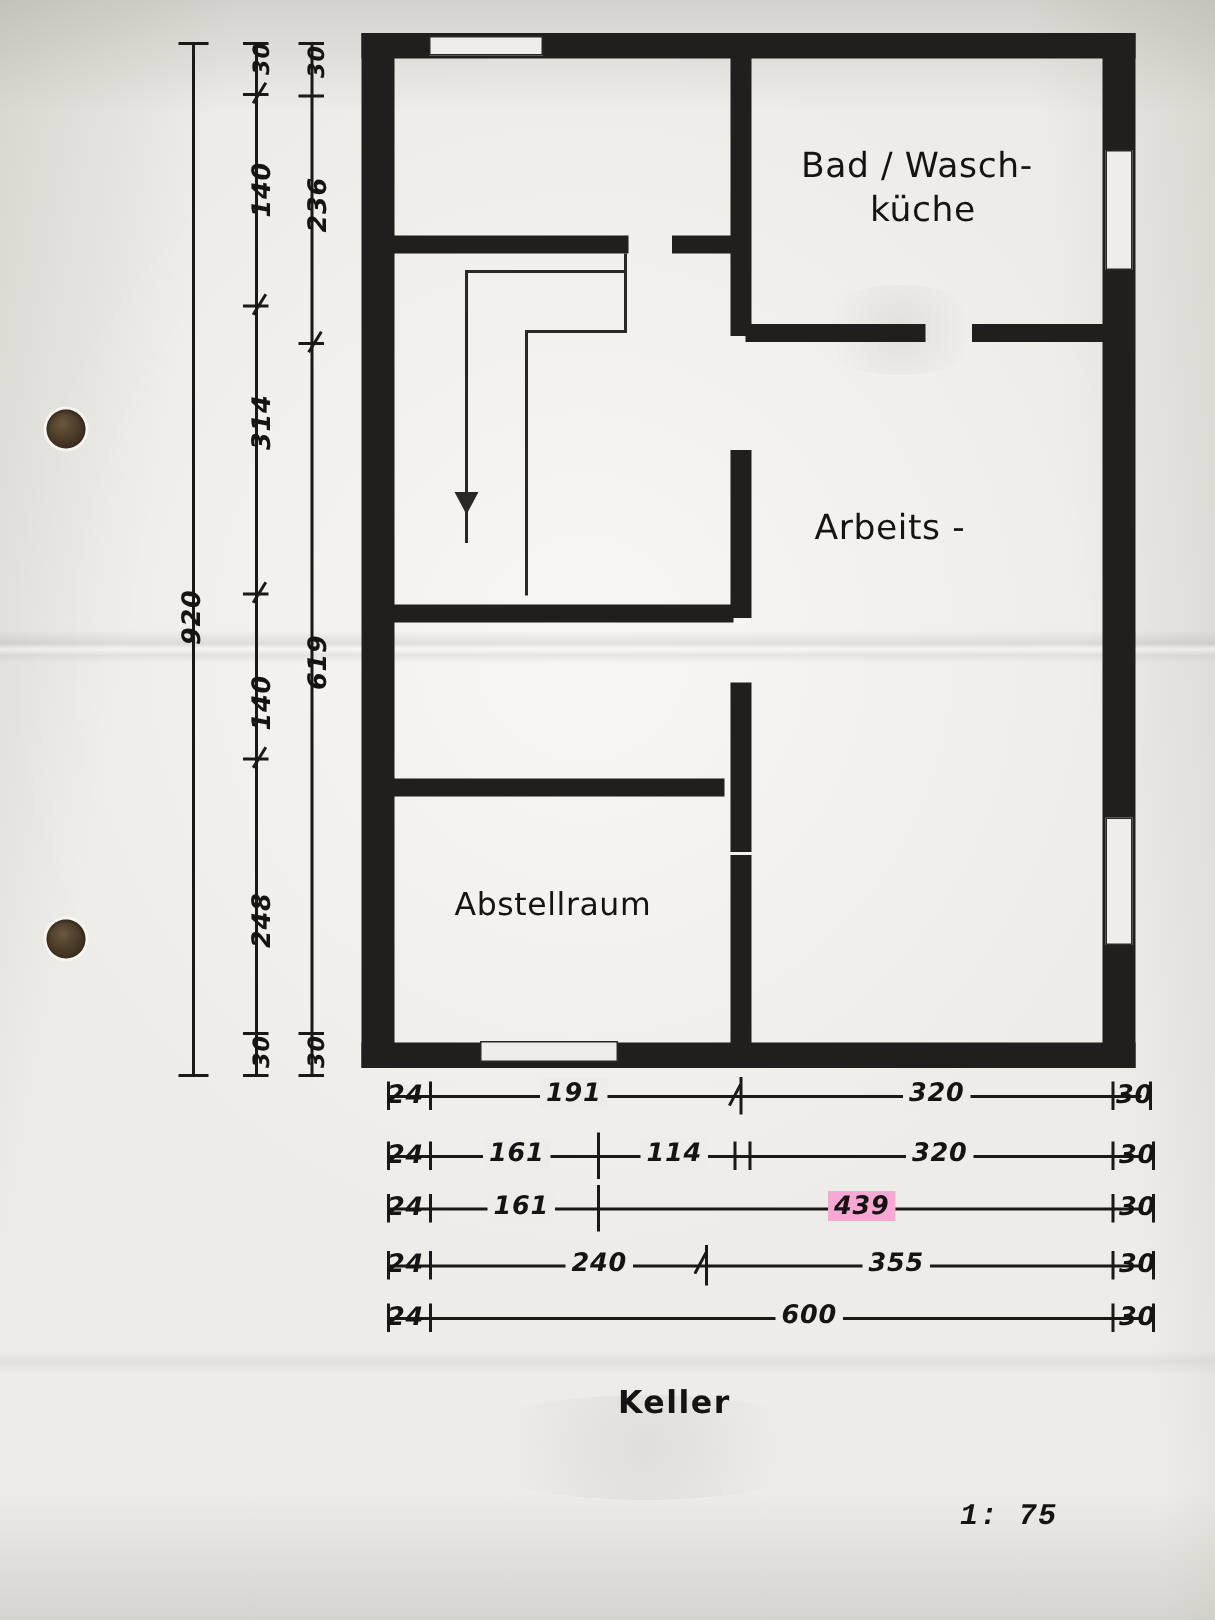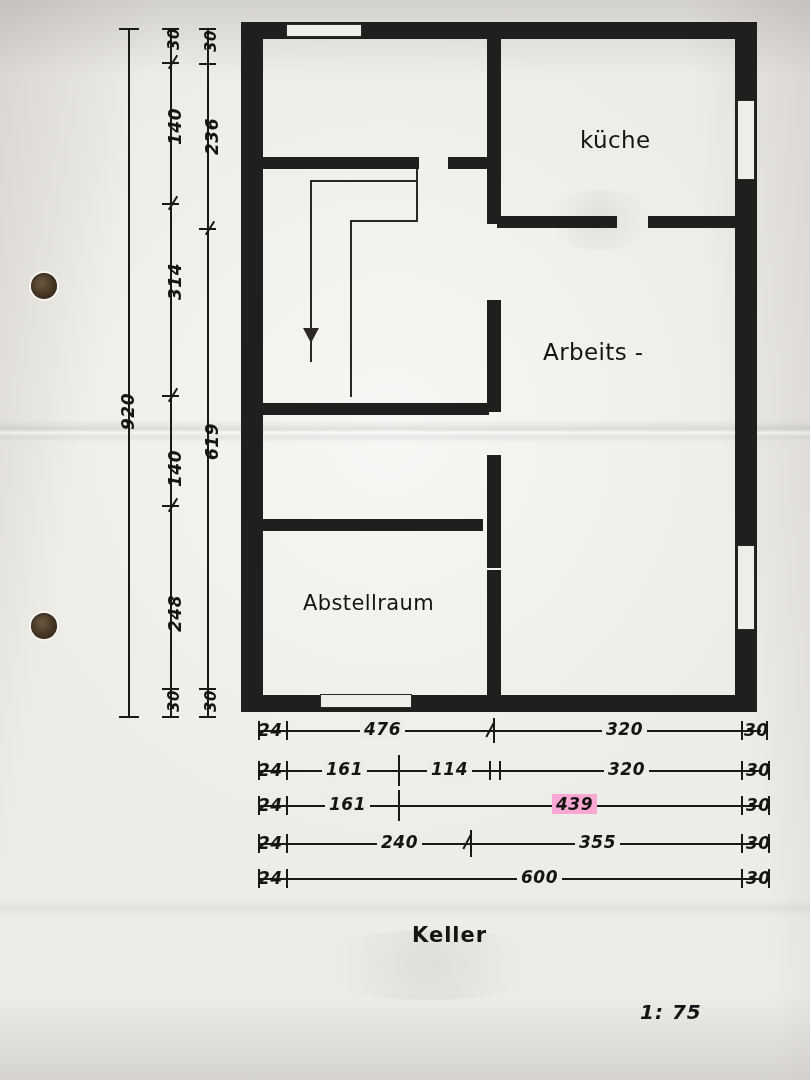--- a/index.html
+++ b/index.html
@@ -98,20 +98,21 @@
     <div class="thinline" style="left:310px;top:180px;width:108px;height:2px;"></div>
     <div class="thinline" style="left:416px;top:169px;width:2px;height:53px;"></div>
     <div class="thinline" style="left:350px;top:220px;width:68px;height:2px;"></div>
     <div class="thinline" style="left:350px;top:220px;width:2px;height:177px;"></div>
     <div class="thinline" style="left:310px;top:360px;width:2px;height:2px;"></div>
     <div class="arrow-head" style="left:303px;top:328px;"></div>
 
   </div>
 
 
+  <div class="hand room lg" style="left:534px;top:98px;">Bad / Wasch-</div>
   <div class="hand room lg" style="left:580px;top:127px;">küche</div>
 
   <div class="hand room lg" style="left:543px;top:339px;">Arbeits -</div>
 
 
   <div class="hand room" style="left:303px;top:591px;">Abstellraum</div>
 
   <div>
 
     <div class="dline dv" style="left:128px;top:28px;height:690px;"></div>
@@ -157,21 +158,21 @@
 
     <div>
       <div class="dline dh" style="left:258px;top:730px;width:503px;"></div>
       <div class="tick" style="left:258px;top:721px;height:19px;"></div>
       <div class="tick" style="left:286px;top:721px;height:19px;"></div>
       <div class="tick" style="left:493px;top:718px;height:25px;"></div>
       <div class="slash" style="left:489px;top:722px;transform:rotate(28deg);"></div>
       <div class="tick" style="left:741px;top:721px;height:19px;"></div>
       <div class="tick" style="left:766px;top:721px;height:19px;"></div>
       <div class="hand dim" style="left:258px;top:720px;">24</div>
-      <div class="hand dim" style="left:360px;top:719px;background:#eeece7;padding:0 4px;">476</div>
+      <div class="hand dim" style="left:360px;top:719px;background:#eeece7;padding:0 4px;">191</div>
       <div class="hand dim" style="left:602px;top:719px;background:#eeece7;padding:0 4px;">320</div>
       <div class="hand dim" style="left:744px;top:720px;">30</div>
     </div>
 
     <div>
       <div class="dline dh" style="left:258px;top:770px;width:503px;"></div>
       <div class="tick" style="left:258px;top:761px;height:19px;"></div>
       <div class="tick" style="left:286px;top:761px;height:19px;"></div>
       <div class="tick" style="left:398px;top:755px;height:31px;"></div>
       <div class="tick" style="left:489px;top:761px;height:19px;"></div>
@@ -219,15 +220,15 @@
       <div class="tick" style="left:741px;top:869px;height:19px;"></div>
       <div class="tick" style="left:768px;top:869px;height:19px;"></div>
       <div class="hand dim" style="left:258px;top:868px;">24</div>
       <div class="hand dim" style="left:517px;top:867px;background:#eeece7;padding:0 4px;">600</div>
       <div class="hand dim" style="left:746px;top:868px;">30</div>
     </div>
   </div>
 
   <div class="hand" style="left:412px;top:923px;font-size:21px;font-weight:700;letter-spacing:1px;">Keller</div>
 
-  <div class="hand" style="left:640px;top:1000px;font-size:20px;font-weight:700;font-style:italic;letter-spacing:1px;">1: 75</div>
+  <div class="hand" style="left:640px;top:1000px;font-size:20px;font-weight:700;font-style:italic;letter-spacing:1px;font-family:Liberation Mono, monospace;">1: 75</div>
 
 </div>
 
 </body></html>

